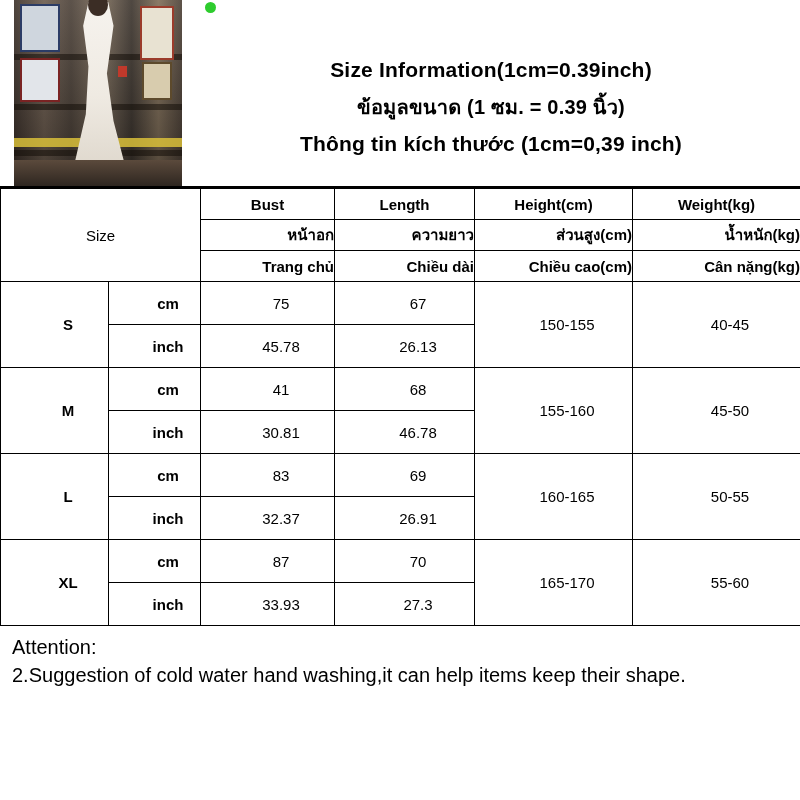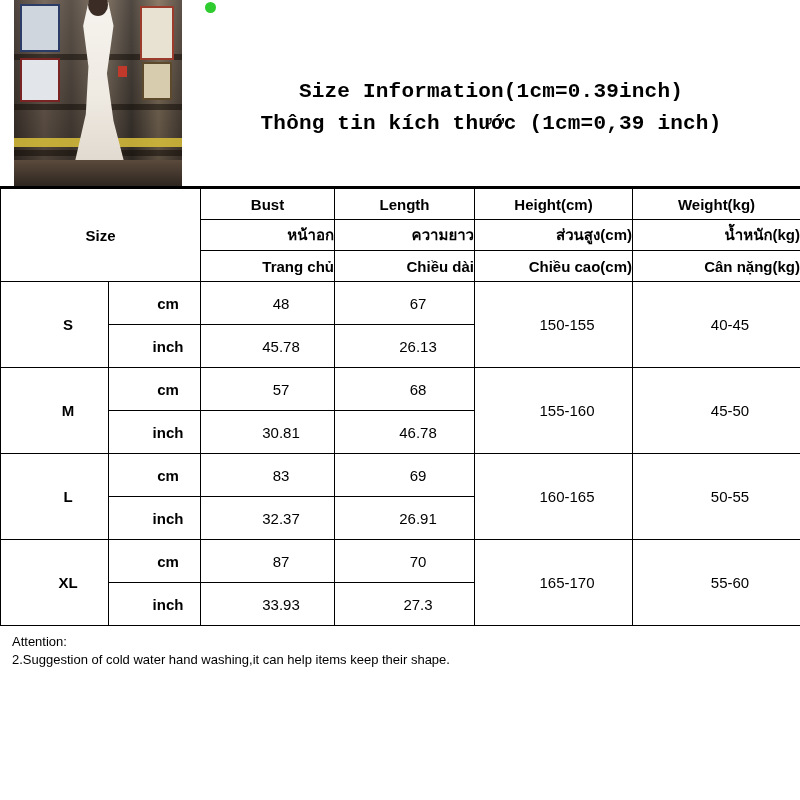--- a/index.html
+++ b/index.html
@@ -126,21 +126,20 @@
     position: absolute;
     left: 182px;
     right: 0;
     top: 0;
     height: 214px;
     display: flex;
     flex-direction: column;
     align-items: center;
     justify-content: center;
     gap: 9px;
-    font-family: Liberation Mono, monospace;
   }
   .title-line {
     font-weight: bold;
     font-size: 21px;
     letter-spacing: 0.2px;
     text-align: center;
     white-space: nowrap;
   }
   .title-line.thai { font-size: 20px; }
 
@@ -172,41 +171,41 @@
   .col-size   { width: 108px; }
   .col-unit   { width: 92px; }
   .col-bust   { width: 134px; }
   .col-length { width: 140px; }
   .col-height { width: 158px; }
   .col-weight { width: 168px; }
 
   td.head-cell { font-weight: bold; font-size: 16px; }
   td.head-cell.small { font-size: 15px; text-align: right; }
   td.size-word {
-    font-weight: bold;
+    font-weight: normal;
     font-size: 26px;
     margin-left: 28px;
   }
   td.size-label {
     font-weight: bold;
     font-size: 18px;
   }
   td.unit-cell {
     font-weight: bold;
     font-size: 15px;
   }
   td.val-cell { font-size: 16px; }
   td.span-cell { font-size: 16px; }
 
   tr.data-row td { height: 42px; padding-left: 27px; }
 
   
   .attention {
     padding: 7px 24px 0 12px;
-    font-size: 13px;
+    font-size: 20px;
     line-height: 1.42;
   }
   .attention div { white-space: normal; }
 </style>
 </head>
 <body>
 
 <div id="sheet">
 
   <div class="header">
@@ -224,20 +223,21 @@
       <div class="dress"></div>
       <div class="head"></div>
       <div class="tag"></div>
       <div class="floor"></div>
     </div>
 
     <div class="green-dot"></div>
 
     <div class="title-block">
       <div class="title-line">Size Information(1cm=0.39inch)</div>
+      <div class="title-line thai">ข้อมูลขนาด (1 ซม. = 0.39 นิ้ว)</div>
       <div class="title-line">Thông tin kích thước (1cm=0,39 inch)</div>
     </div>
   </div>
 
   <table class="size-table">
     <colgroup>
       <col class="col-size">
       <col class="col-unit">
       <col class="col-bust">
       <col class="col-length">
@@ -261,35 +261,35 @@
       <tr>
         <td class="head-cell small">Trang chủ</td>
         <td class="head-cell small">Chiều dài</td>
         <td class="head-cell small">Chiều cao(cm)</td>
         <td class="head-cell small">Cân nặng(kg)</td>
       </tr>
 
       <tr class="data-row">
         <td class="size-label" rowspan="2">S</td>
         <td class="unit-cell">cm</td>
-        <td class="val-cell">48</td>
+        <td class="val-cell">75</td>
         <td class="val-cell">67</td>
         <td class="span-cell" rowspan="2">150-155</td>
         <td class="span-cell" rowspan="2">40-45</td>
       </tr>
       <tr class="data-row">
         <td class="unit-cell">inch</td>
         <td class="val-cell">45.78</td>
         <td class="val-cell">26.13</td>
       </tr>
 
       <tr class="data-row">
         <td class="size-label" rowspan="2">M</td>
         <td class="unit-cell">cm</td>
-        <td class="val-cell">57</td>
+        <td class="val-cell">41</td>
         <td class="val-cell">68</td>
         <td class="span-cell" rowspan="2">155-160</td>
         <td class="span-cell" rowspan="2">45-50</td>
       </tr>
       <tr class="data-row">
         <td class="unit-cell">inch</td>
         <td class="val-cell">30.81</td>
         <td class="val-cell">46.78</td>
       </tr>
 

